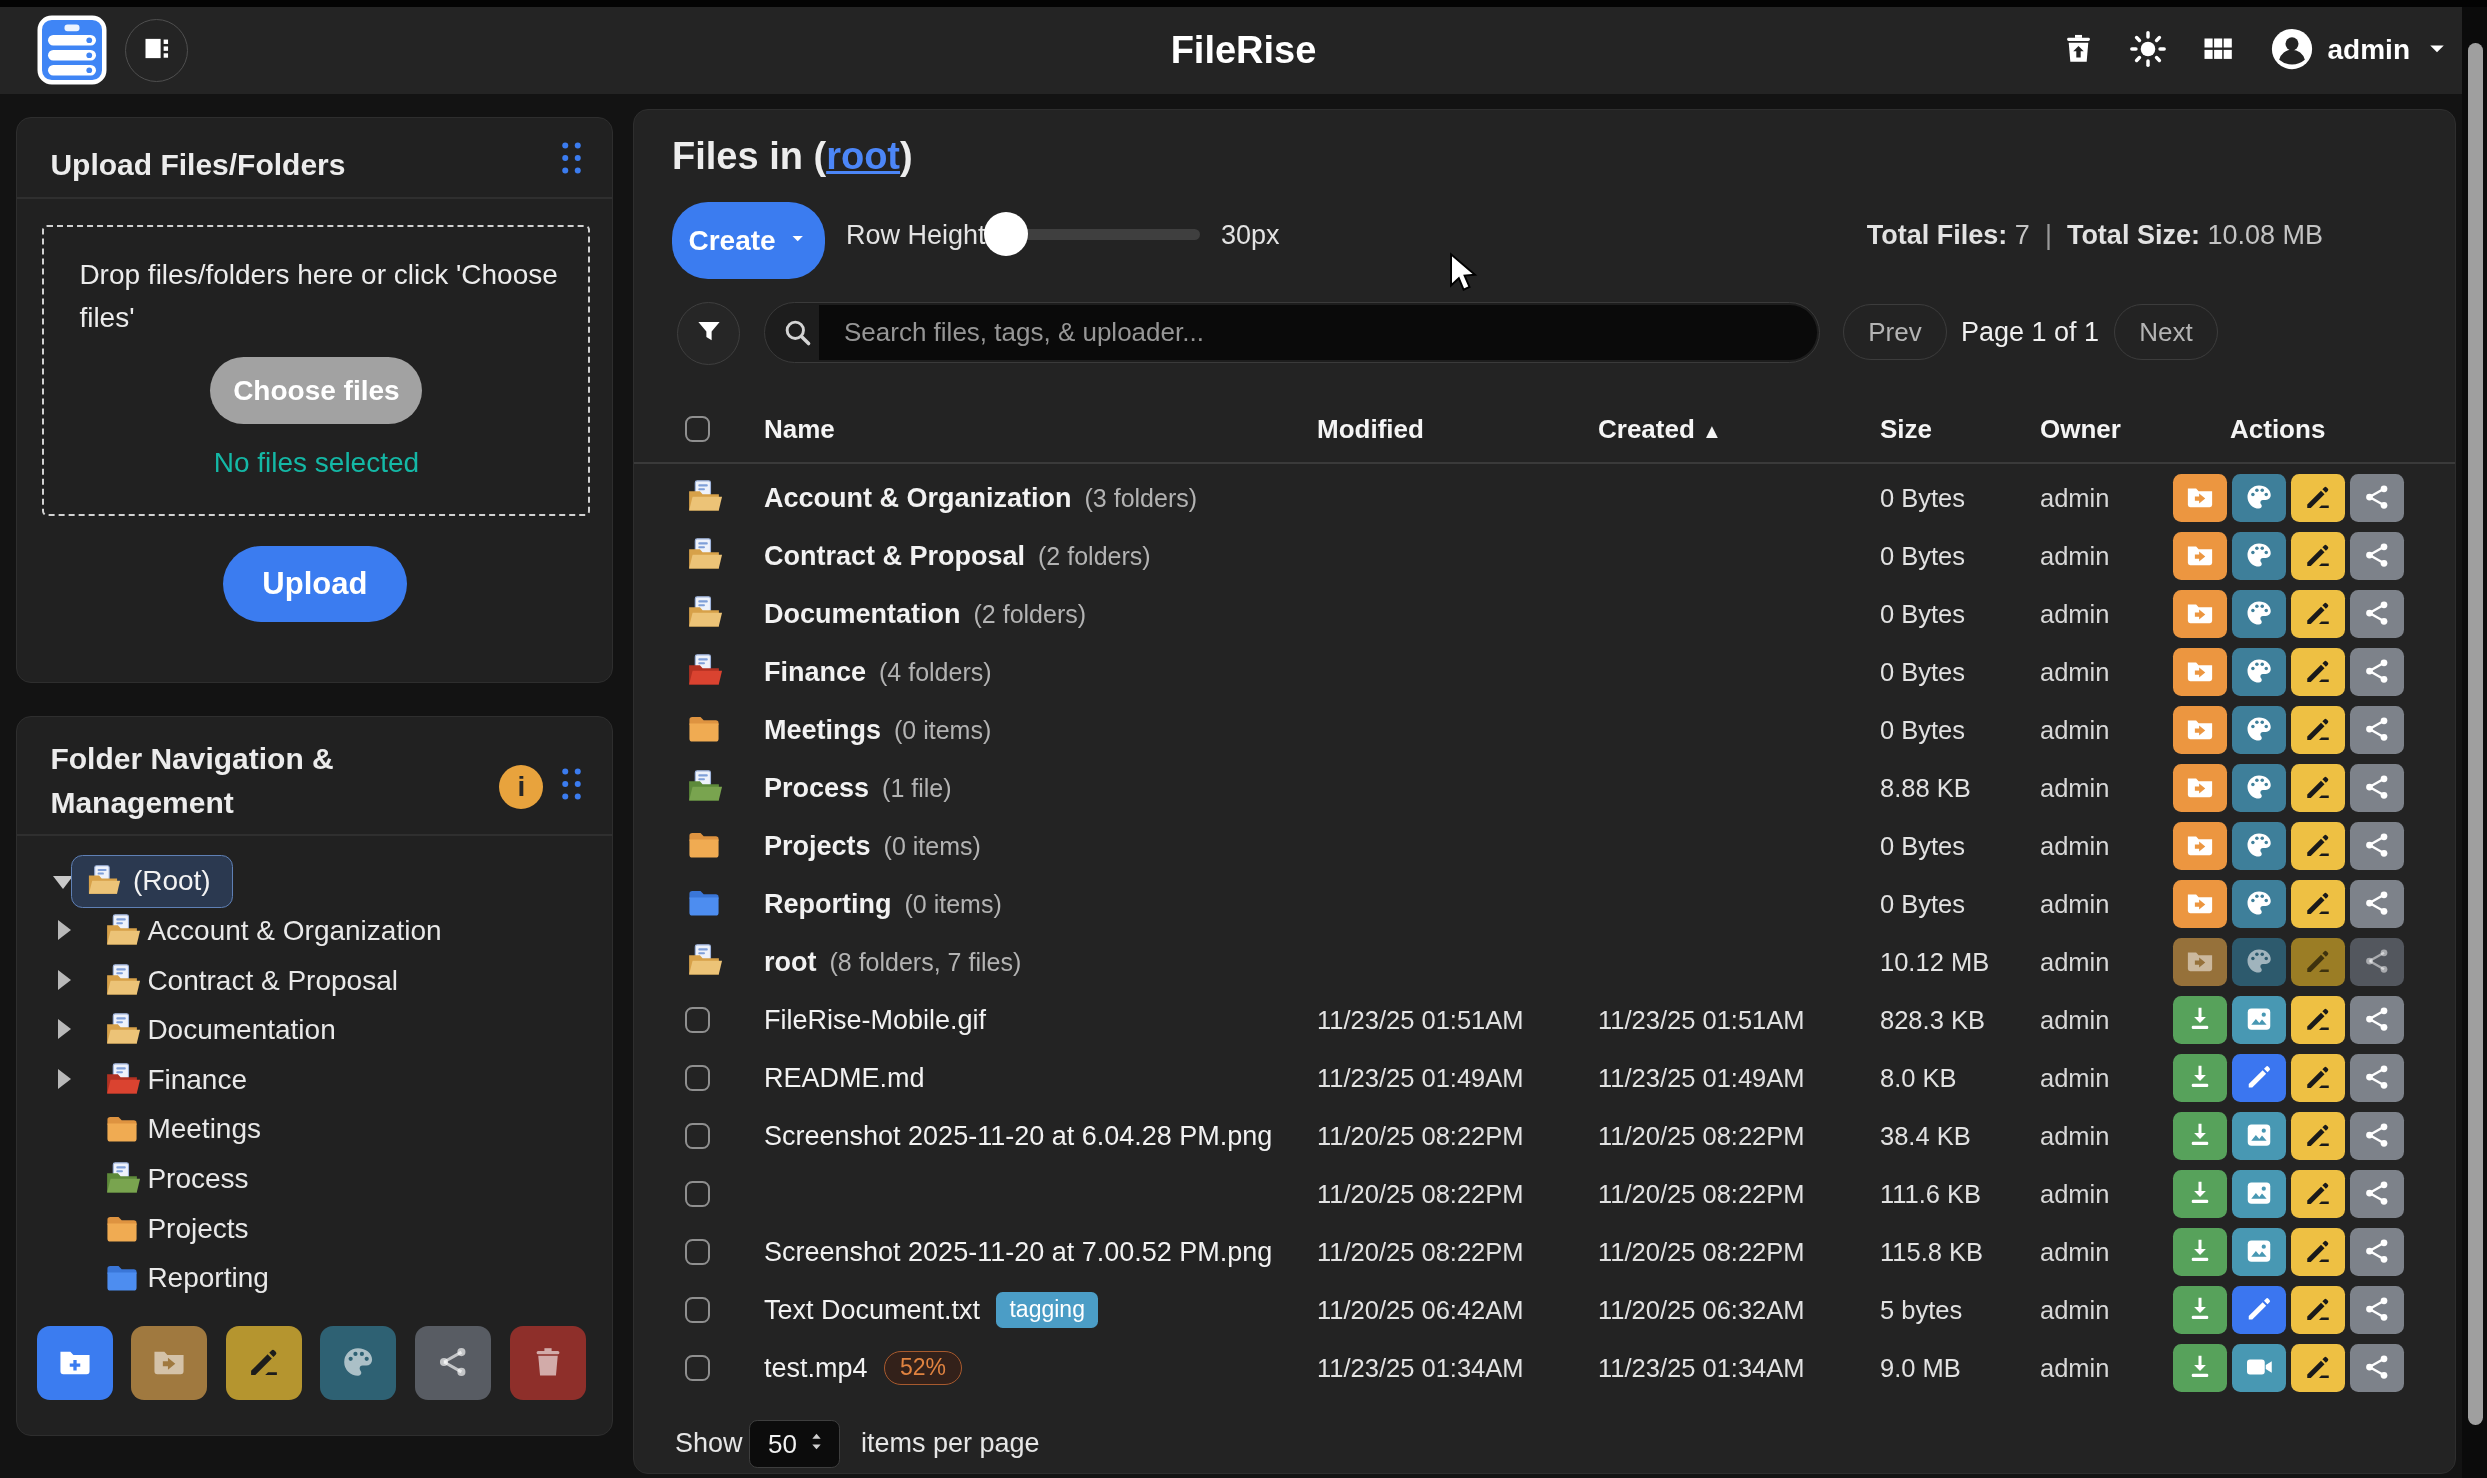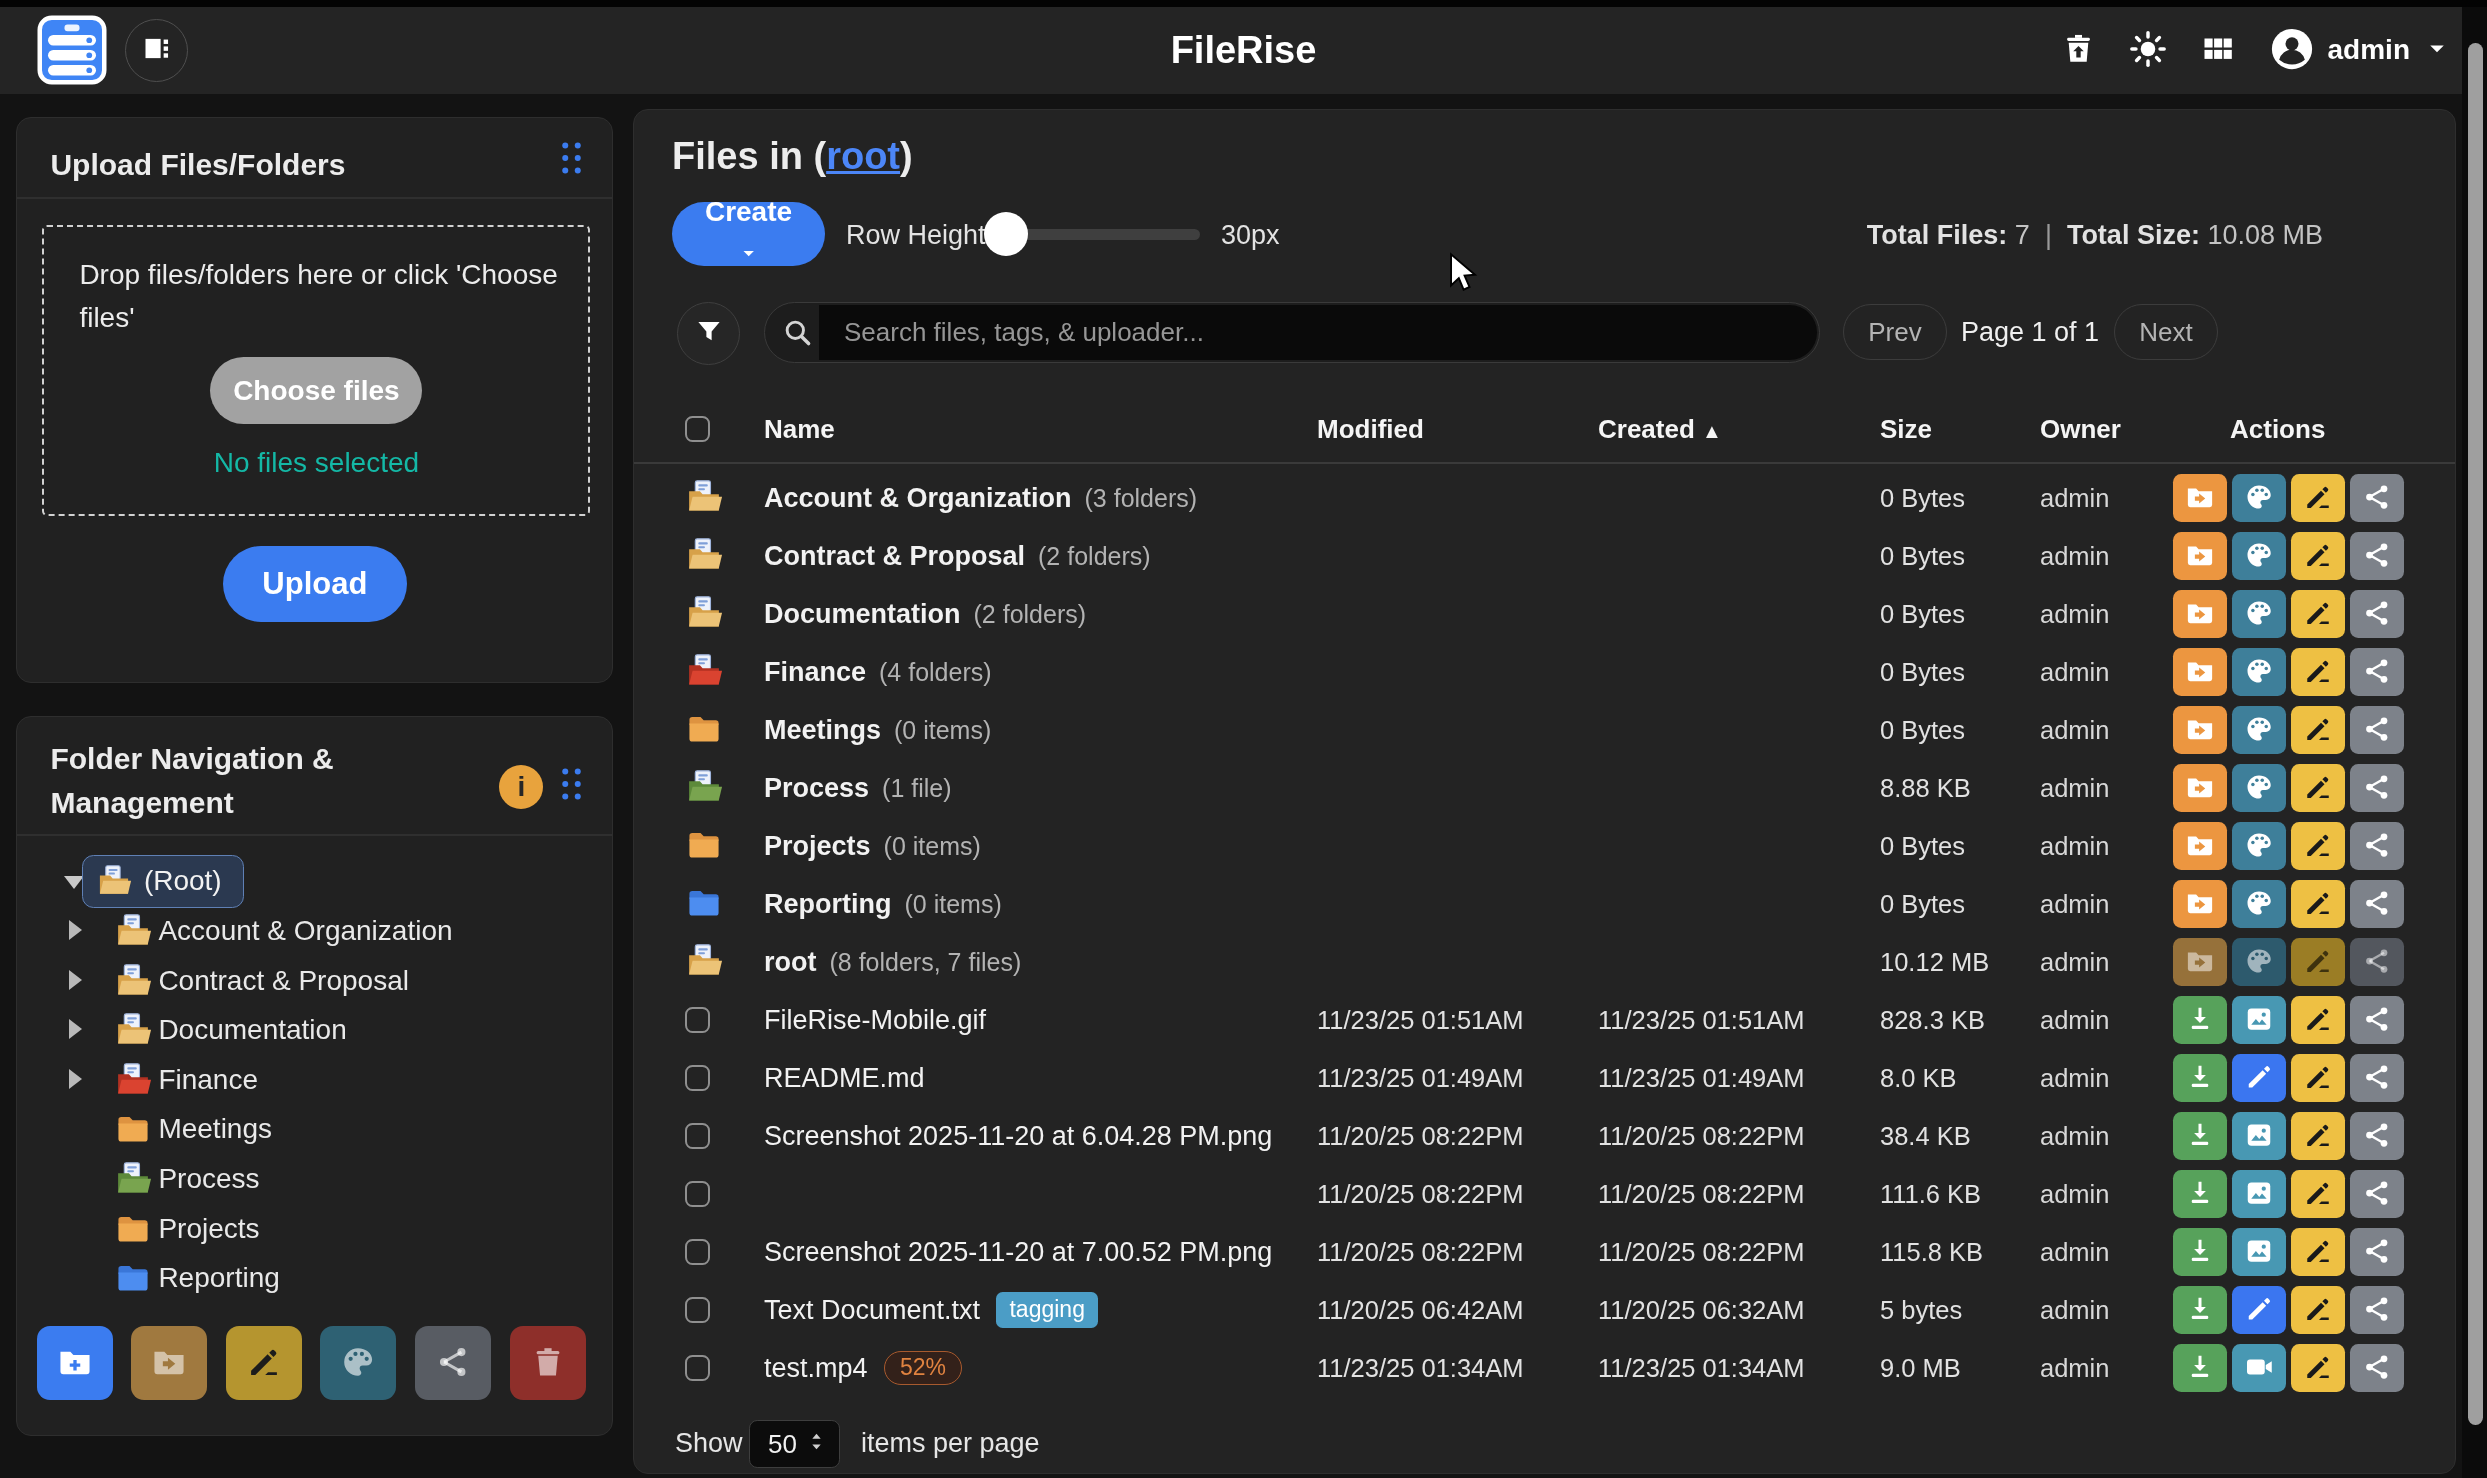--- a/index.html
+++ b/index.html
@@ -31,36 +31,36 @@
   #upload-card { left:16.4px; top:117px; width:597px; height:566px;text-decoration:underline; }
   .dropzone { left:25px; top:107px; width:548px; height:291px; border:2.5px dashed #d2d2d2; border-radius:5px; }
   .dz-text { left:35px; top:26px; width:493px; font-size:28px; line-height:1.55; color:#ececec; }
   .choose-btn { left:50%; transform:translateX(-50%); top:130px; width:212px; height:67px; border-radius:41px; background:#a2a2a2; color:#fff; font-size:28px; font-weight:bold; display:flex; align-items:center; justify-content:center; }
   .no-files { left:0; right:0; top:220px; text-align:center; font-size:28px; color:#14b8a6; }
   .upload-btn { left:50%; transform:translateX(-50%); top:428px; width:184px; height:76px; border-radius:49px; background:#3b7cf0; color:#fff; font-size:31px; font-weight:bold; display:flex; align-items:center; justify-content:center; }
 
   
   #folder-card { left:16.4px; top:716px; width:597px; height:720px; }
   .info-badge { left:482px; top:48px; width:44px; height:44px; border-radius:50%; background:#e8a33d; color:#262626; font-size:28px; font-weight:bold; display:flex; align-items:center; justify-content:center; }
-  .tree-row { left:0; width:100%; height:46px; display:flex; align-items:center;margin-left:11px; }
+  .tree-row { left:0; width:100%; height:46px; display:flex; align-items:center; }
   .tree-caret { position:absolute; left:36px; width:0; height:0; }
   .caret-down { border-left:10.7px solid transparent; border-right:10.7px solid transparent; border-top:13px solid #c9c9c9; }
   .caret-right { border-top:10.7px solid transparent; border-bottom:10.7px solid transparent; border-left:13px solid #b9b9b9; margin-left:5px; }
   .tree-icon { position:absolute; left:86px; width:38px; height:38px; }
   .tree-label { position:absolute; left:130px; font-size:28px; color:#e9e9e9; white-space:nowrap; }
   .root-chip { position:absolute; left:54px; height:53px; display:flex; align-items:center; gap:11.5px; padding:0 21.4px 0 13px; background:#2b3950; border:1.6px solid #5f80b5; border-radius:11.5px; }
   .root-chip .chip-icon { width:36px; height:36px; }
   .root-chip .chip-label { font-size:28px; color:#f2f2f2; }
   .ftool-btn { position:absolute; top:609px; width:76px; height:74px; border-radius:13px; display:flex; align-items:center; justify-content:center; }
 
   
   #main-card { left:633px; top:109px; width:1823px; height:1365px; background:#232323; }
   .h1 { left:38px; top:25px; font-size:38px; font-weight:bold; color:#ededed; white-space:nowrap; }
   .h1 a { color:#4c86f7; text-decoration:underline; }
-  .create-btn { left:38px; top:92px; width:153px; height:64px; border-radius:36px; background:#3b7cf0; color:#fff; font-size:28px; font-weight:bold; display:flex; align-items:center; justify-content:center; gap:11.5px;flex-direction:column; }
+  .create-btn { left:38px; top:92px; width:153px; height:77px; border-radius:36px; background:#3b7cf0; color:#fff; font-size:28px; font-weight:bold; display:flex; align-items:center; justify-content:center; gap:11.5px; }
   .rh-label { left:212px; top:110px; font-size:27px; color:#e3e3e3; }
   .slider-track { left:360px; top:119px; width:206px; height:10.7px; border-radius:5.8px; background:#3f3f3f; }
   .slider-thumb { left:350px; top:102px; width:44px; height:44px; border-radius:50%; background:#ffffff; }
   .rh-value { left:587px; top:110px; font-size:27px; color:#e3e3e3; }
   .totals { right:132px; top:110px; font-size:27px; color:#c4c4c4; white-space:nowrap; }
   .totals b { color:#e2e2e2; }
   .totals .sep { margin:0 15px; color:#9a9a9a; }
 
   .filter-btn { left:43px; top:192px; width:63px; height:63px; border-radius:50%; border:1.6px solid #3f3f3f; background:#262626; display:flex; align-items:center; justify-content:center; }
   .search-wrap { left:130px; top:192px; width:1056px; height:61px; border:1.6px solid #3a3a3a; border-radius:33px; background:#1d1d1d; }

